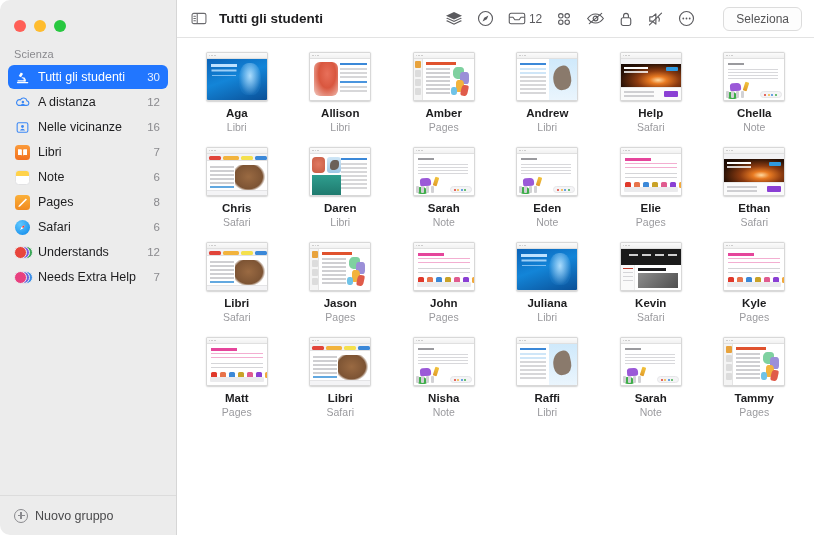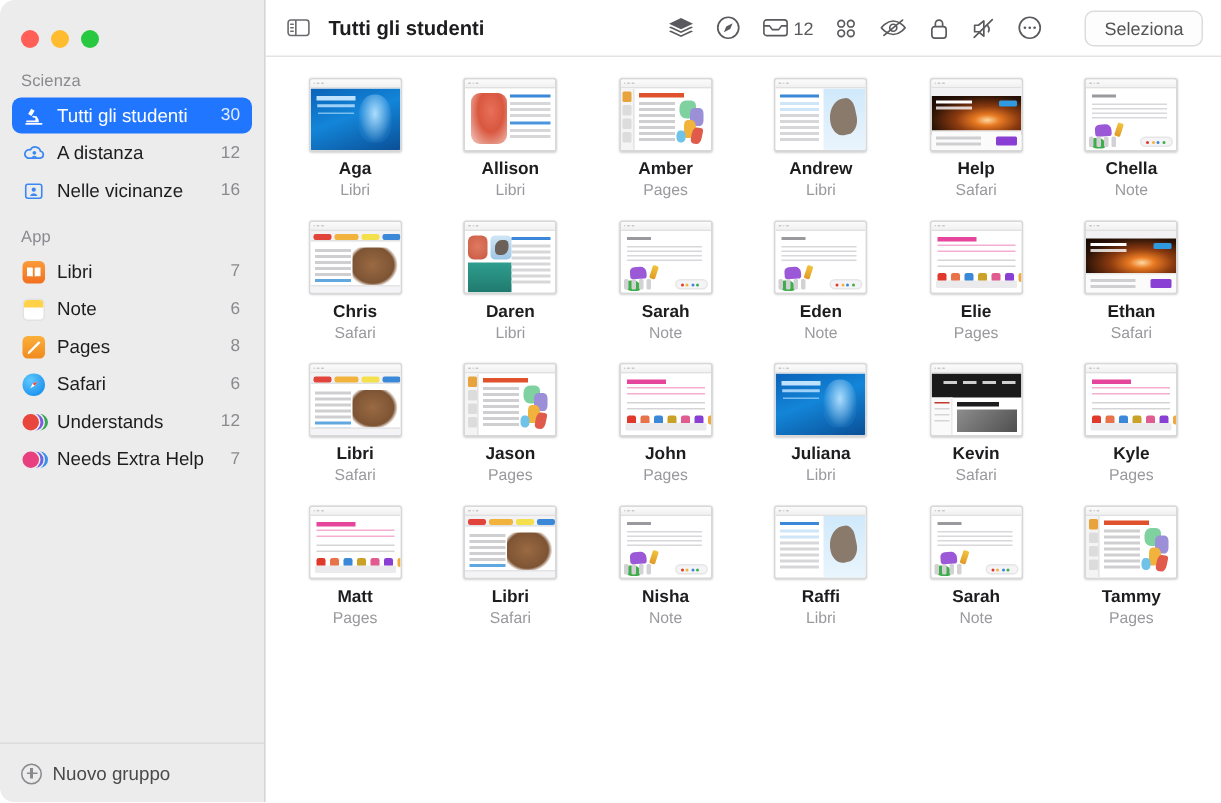--- a/index.html
+++ b/index.html
@@ -349,21 +349,20 @@
             <rect x="2.3" y="3" width="11.4" height="10" rx="1.6"></rect>
             <circle cx="8" cy="6.9" r="1.5" fill="#3b88f5" stroke="none"></circle>
             <path d="M5.3 11.3a2.9 2.9 0 0 1 5.4 0z" fill="#3b88f5" stroke="none"></path>
           </svg>
         </span>
         <span class="sb-label">Nelle vicinanze</span>
         <span class="sb-count">16</span>
       </div>
 
 
-      <div class="section-header" style="padding-top:12px;">App</div>
 
       <div class="sb-item">
         <span class="sb-icon">
           <span class="app-tile" style="background:linear-gradient(#fb9b3a,#f2701f);">
             <svg width="11" height="9" viewBox="0 0 12 10">
                 <path d="M1 1.4h3.4c.5 0 .9.3.9.7v6.5c0-.4-.4-.7-.9-.7H1z" fill="#fff"></path>
                 <path d="M11 1.4H7.6c-.5 0-.9.3-.9.7v6.5c0-.4.4-.7.9-.7H11z" fill="#fff"></path>
               </svg>
           </span>
         </span>

